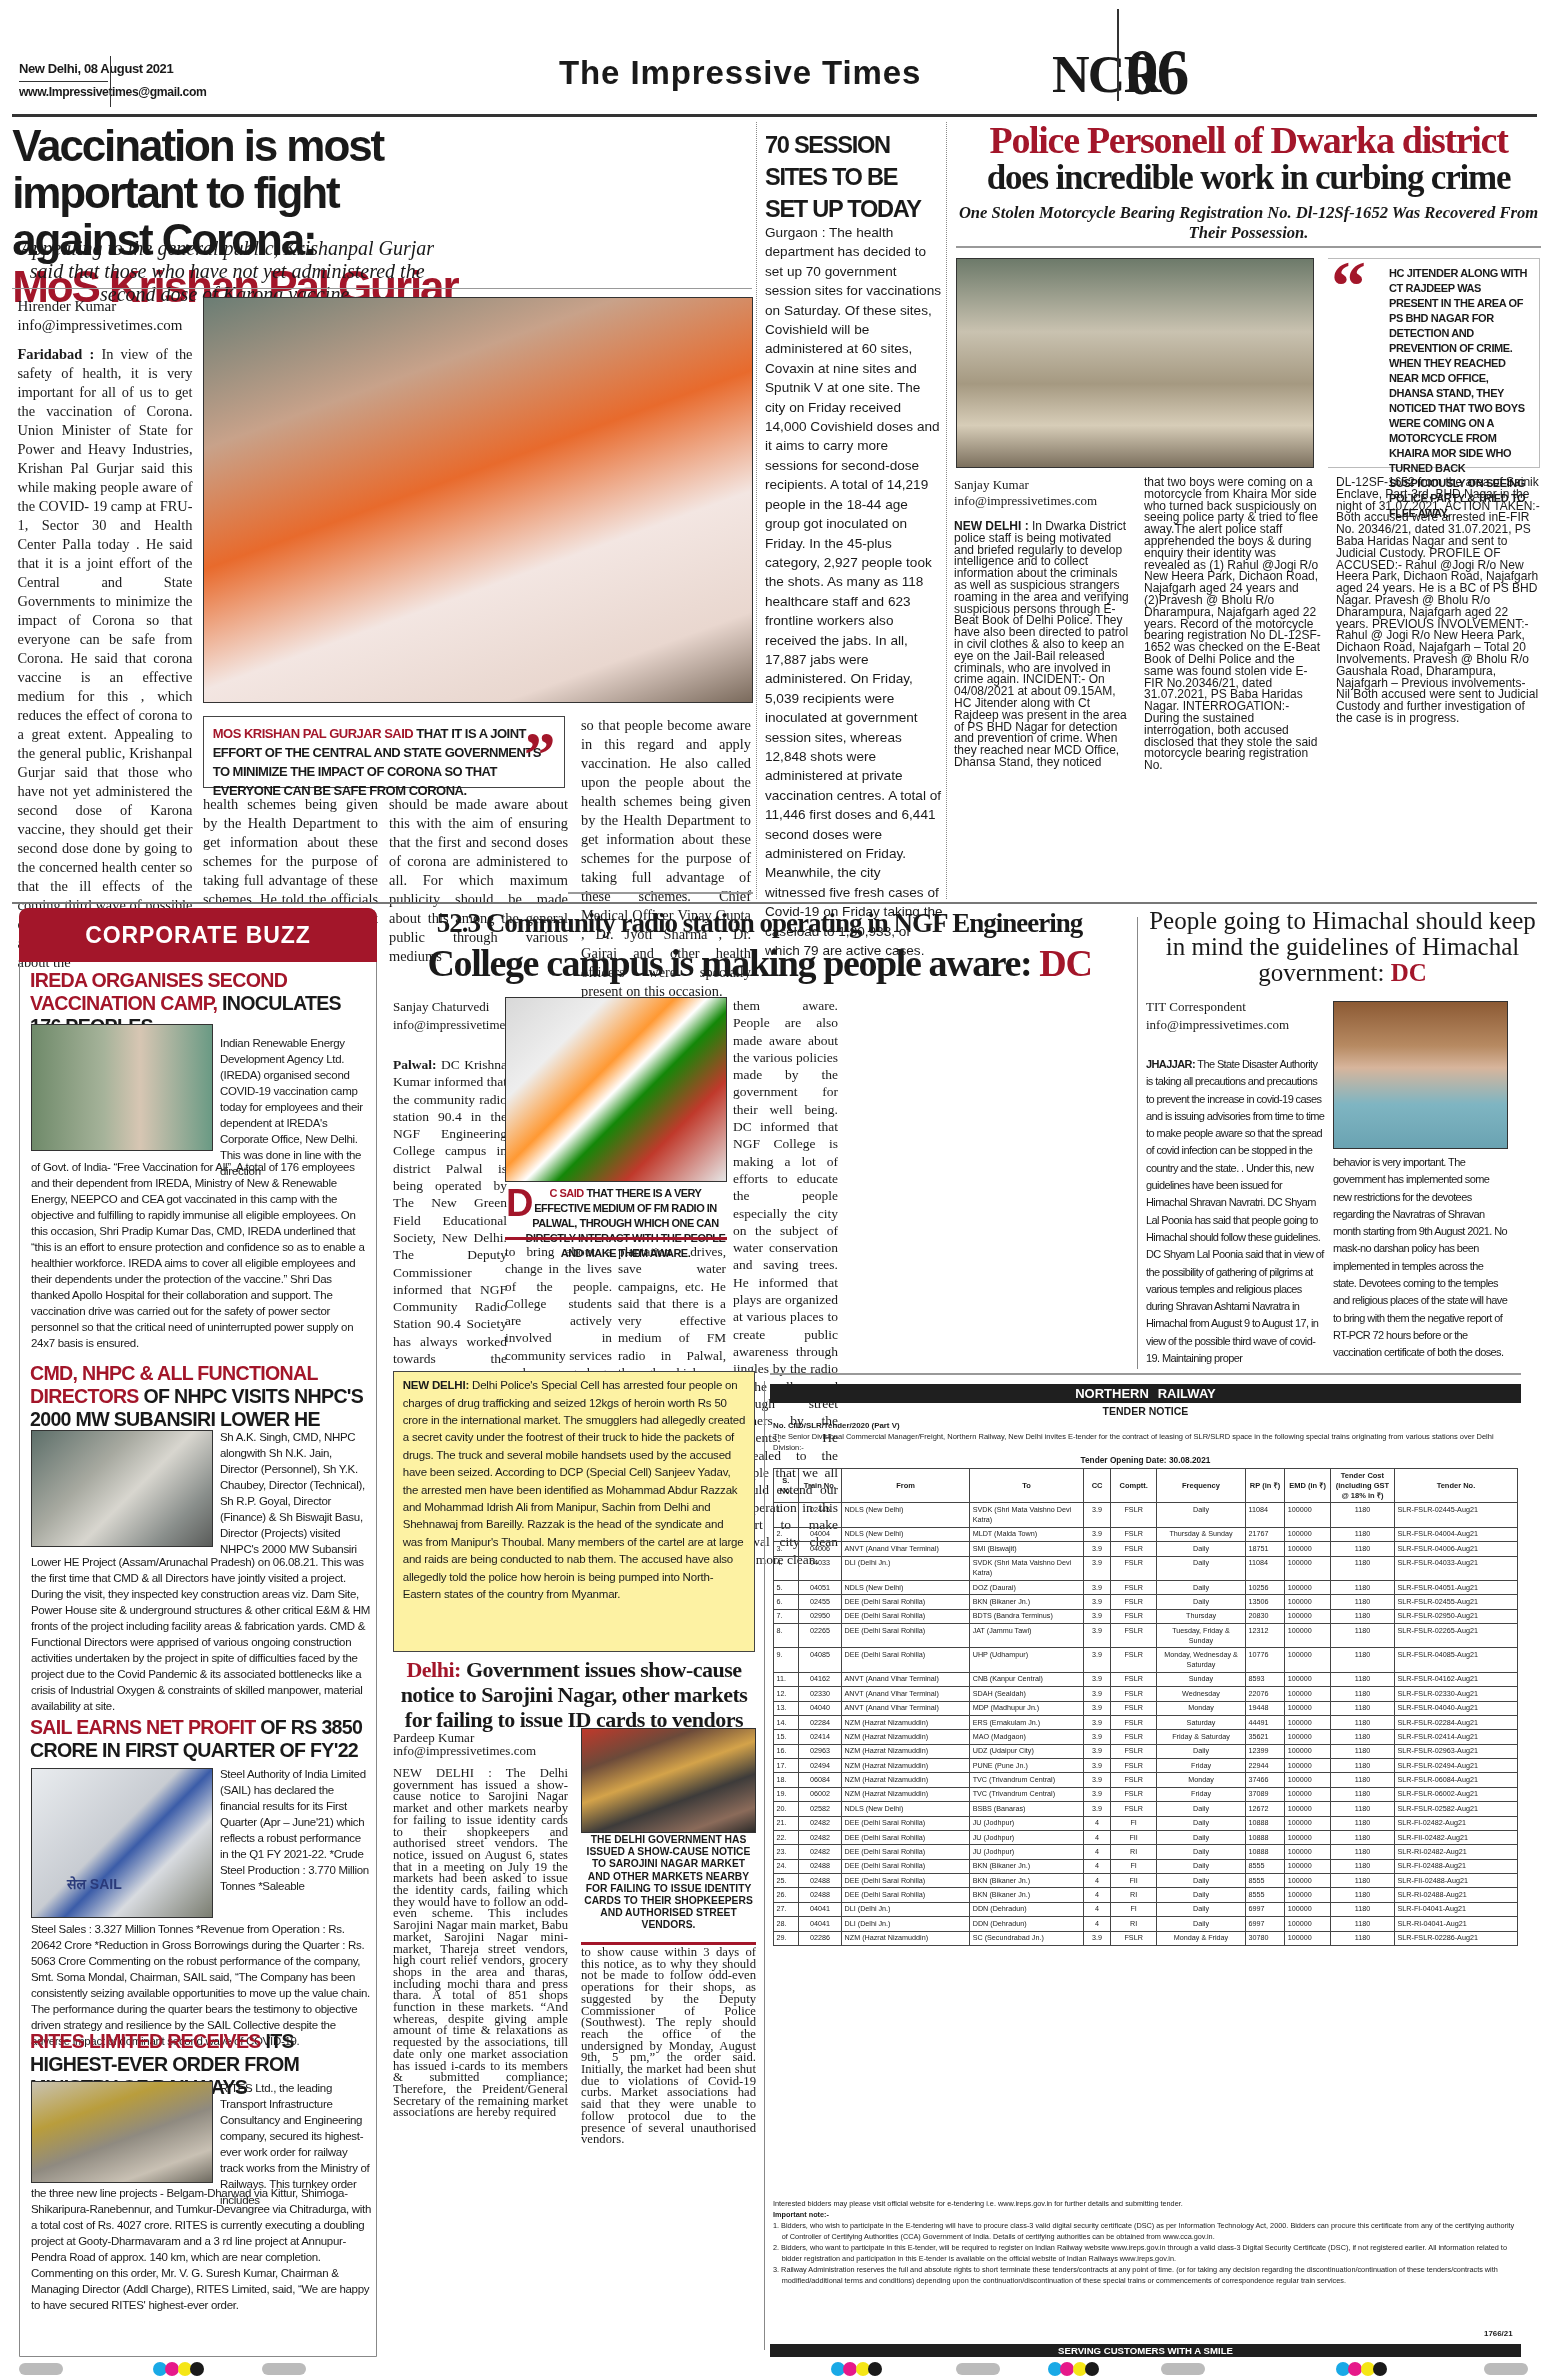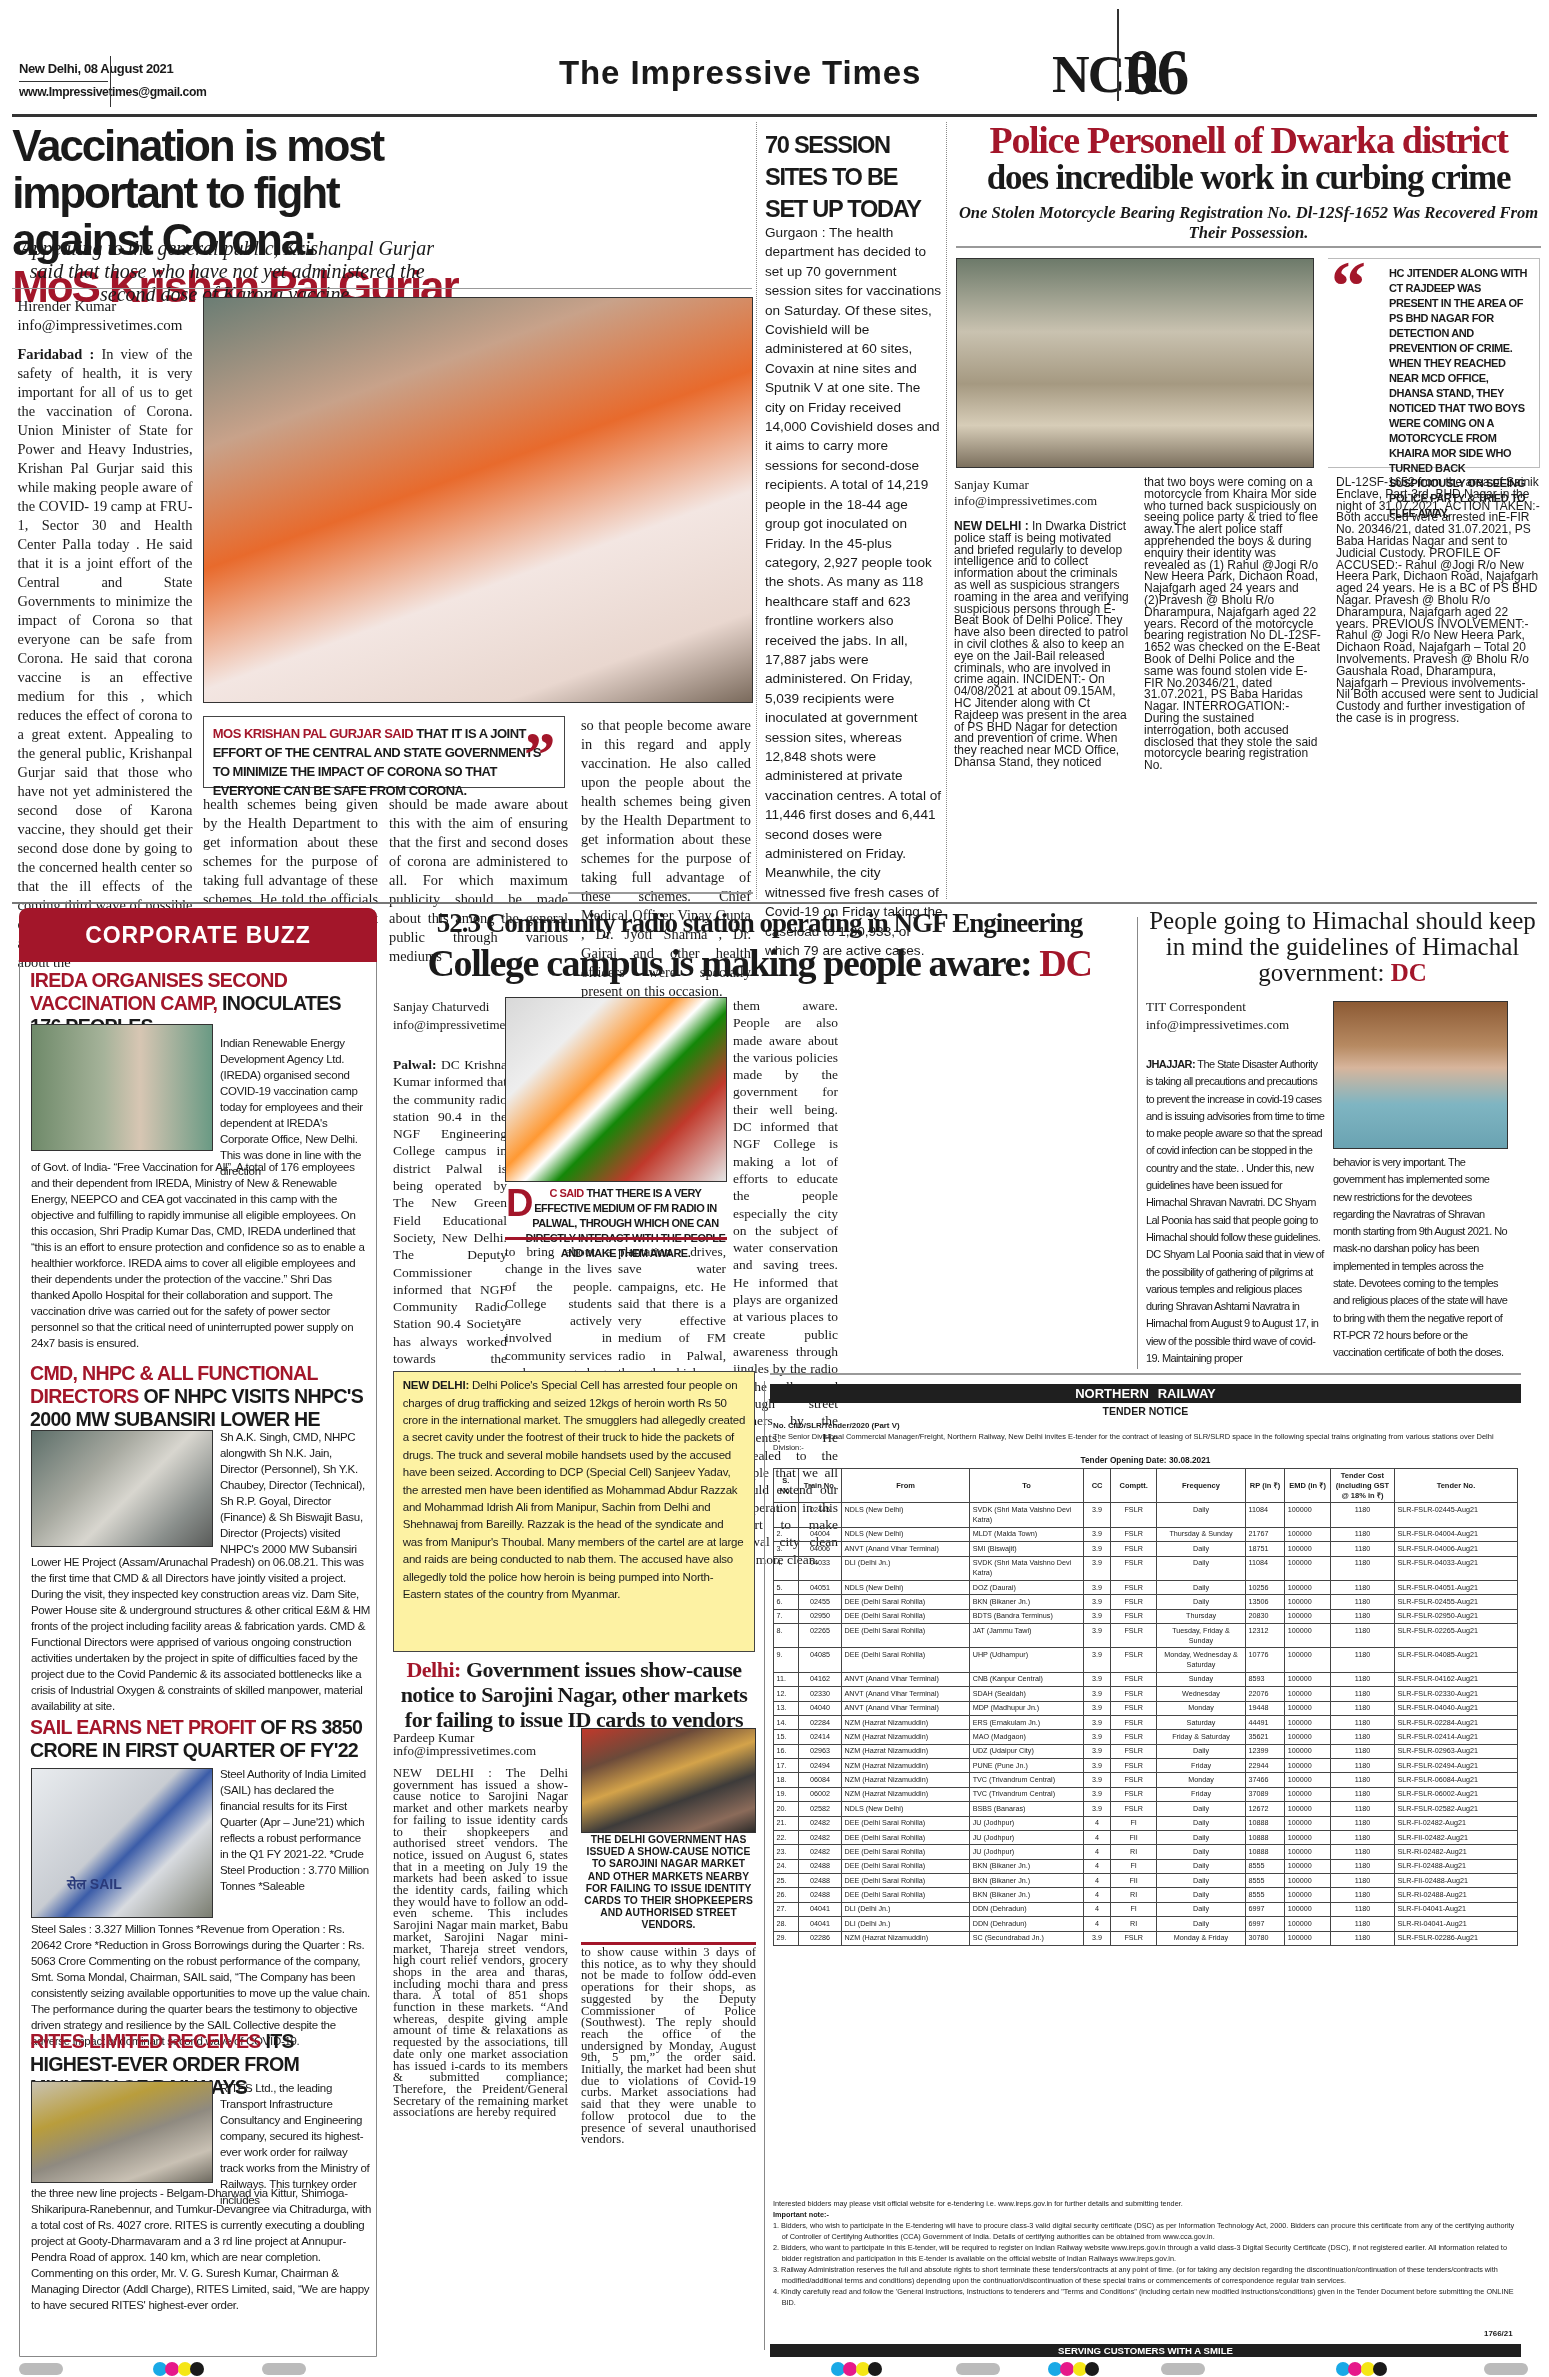--- a/index.html
+++ b/index.html
@@ -674,21 +674,20 @@
       </tr>
     </tbody>
 </table>
 <div class="abs" id="tender-footer">
   <div>Interested bidders may please visit official website for e-tendering i.e. www.ireps.gov.in for further details and submitting tender.</div>
   <div style="font-weight:bold;">Important note:-</div>
   <div id="tender-notes">
       <div style="padding-left: 8.7px; text-indent: -8.7px;">1. Bidders, who wish to participate in the E-tendering will have to procure class-3 valid digital security certificate (DSC) as per Information Technology Act, 2000. Bidders can procure this certificate from any of the certifying authority of Controller of Certifying Authorities (CCA) Government of India. Details of certifying authorities can be obtained from www.cca.gov.in.</div>
       <div style="padding-left: 8.7px; text-indent: -8.7px;">2. Bidders, who want to participate in this E-tender, will be required to register on Indian Railway website www.ireps.gov.in through a valid class-3 Digital Security Certificate (DSC), if not registered earlier. All information related to bidder registration and participation in this E-tender is available on the official website of Indian Railways www.ireps.gov.in.</div>
       <div style="padding-left: 8.7px; text-indent: -8.7px;">3. Railway Administration reserves the full and absolute rights to short terminate these tenders/contracts at any point of time. (or for taking any decision regarding the discontinuation/continuation of these tenders/contracts with modified/additional terms and conditions) depending upon the continuation/discontinuation of these special trains or commencements of correspondence regular train services.</div>
-      <div style="padding-left: 8.7px; text-indent: -8.7px;">4. Kindly carefully read and follow the 'General Instructions, Instructions to tenderers and "Terms and Conditions" (including certain new modified instructions/conditions) given in the Tender Document before submitting the ONLINE BID.</div>
     </div>
 </div>
 <div class="abs" id="tender-ref">1766/21</div>
 <div class="abs" id="tender-slogan">SERVING CUSTOMERS WITH A SMILE</div>
 
 <div class="regbar" style="left:19px;"></div>
 <div class="reg" id="reg1" style="left:153px;">
     <span style="background: rgb(25, 169, 230);"></span>
     <span style="background: rgb(230, 25, 138);"></span>
     <span style="background: rgb(245, 230, 22);"></span>

